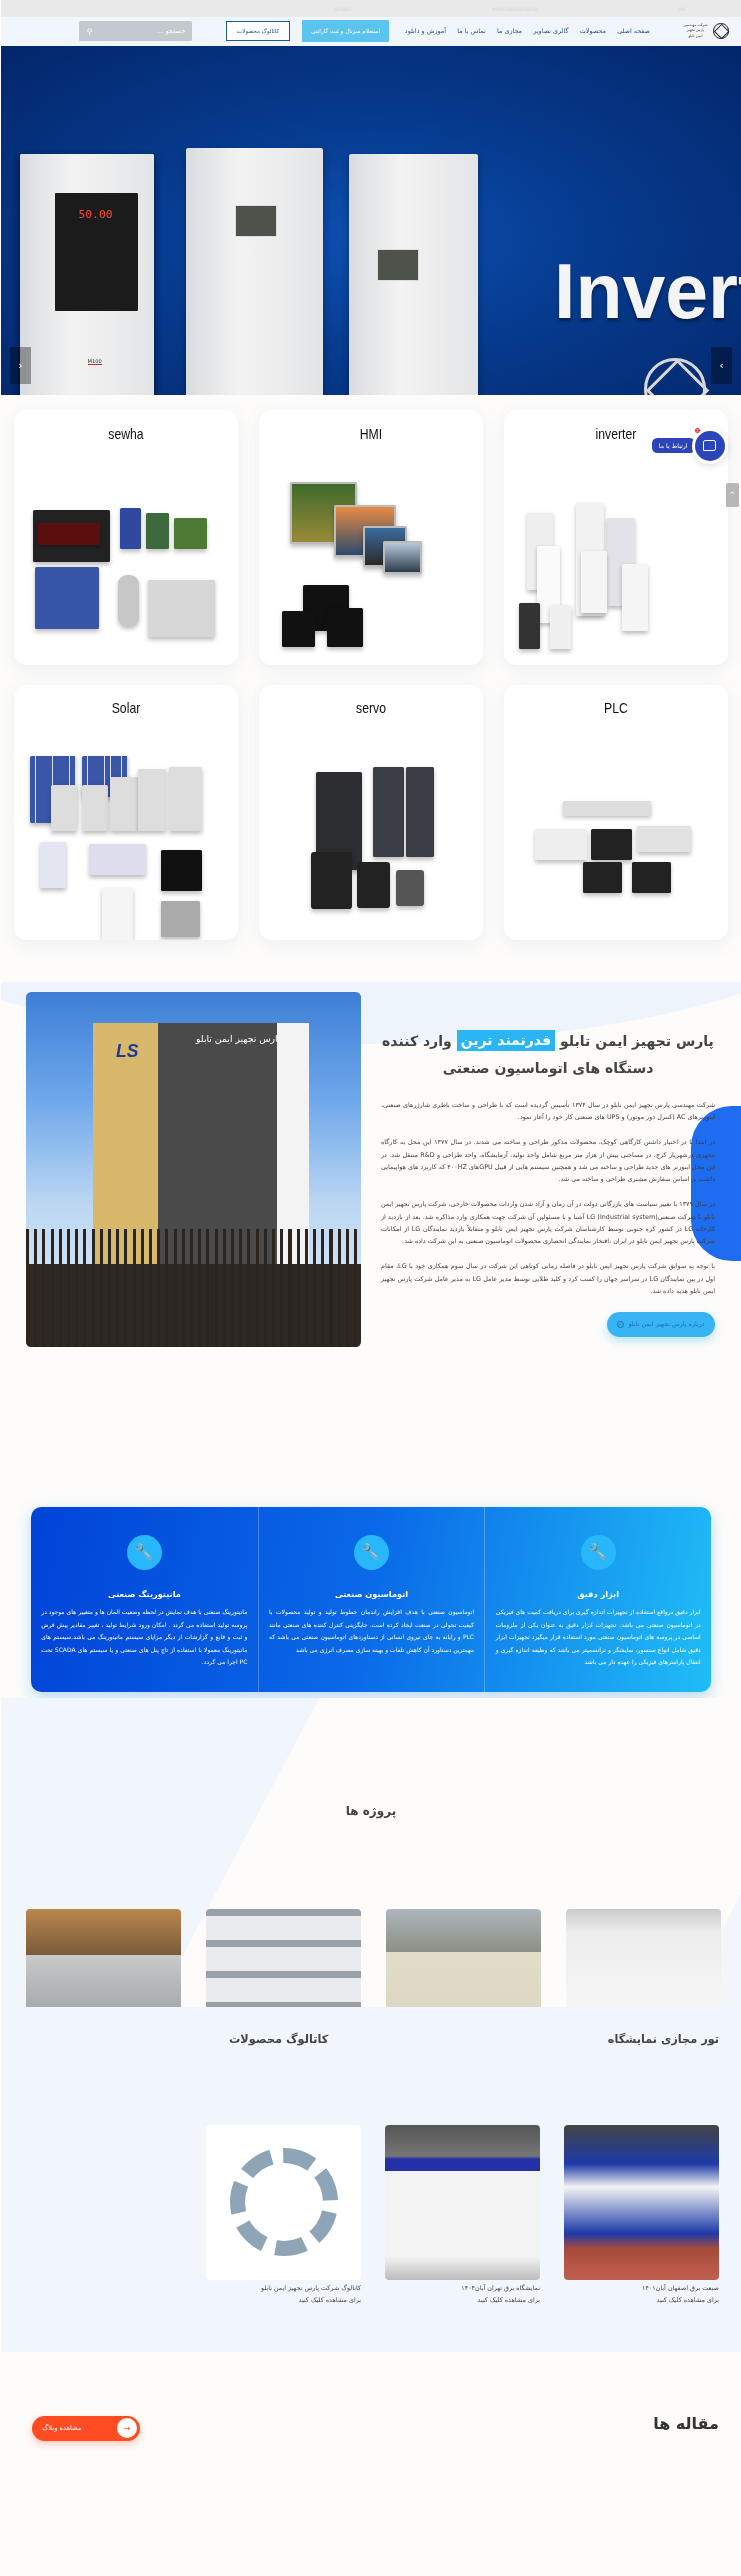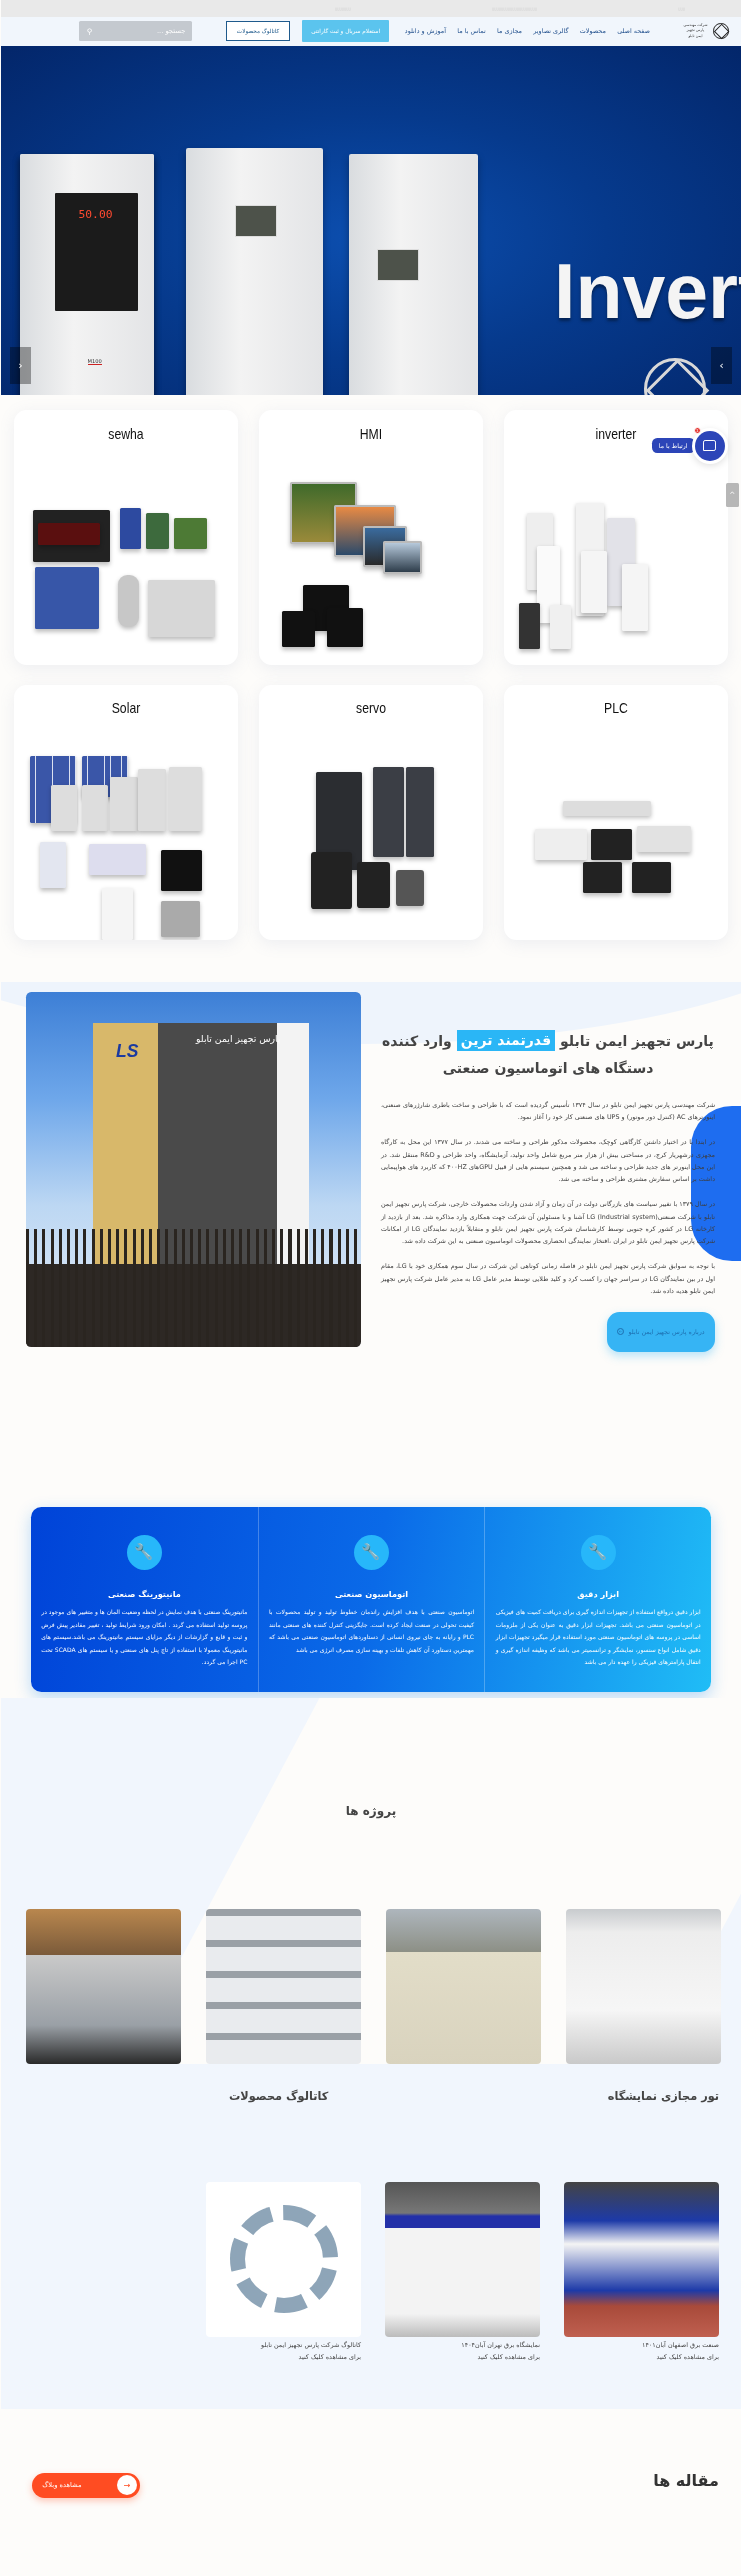--- a/index.html
+++ b/index.html
@@ -56,34 +56,34 @@
 
 
 .about{position:relative;height:520px;background:#fdfcfa;overflow:hidden}
 .about .blob{position:absolute;border-radius:50%;background:#eef4fc}
 .about-photo{position:absolute;left:26px;top:10.3px;width:335px;height:355px;border-radius:5.2px;overflow:hidden;background:linear-gradient(180deg,#3d7fd6 0%,#6ea7ea 30%,#bcd7f3 60%,#e7eef7 100%)}
 .about-text{position:absolute;left:381px;top:0;width:334px;direction:rtl}
 .about h2{font-size:14px;line-height:27px;color:#444;text-align:center;font-weight:bold;margin-top:46px}
 .about h2 .hl{background:#2ab6f6;color:#fff;padding:2.1px 4.1px}
 .about p{font-size:6.4px;line-height:12.4px;color:#3d3d3d;margin-top:17.5px;text-align:justify}
 .about p + p{margin-top:12.4px}
-.about-btn{margin-top:14.4px;display:inline-flex;align-items:center;gap:4.1px;background:#36b4f4;color:#1d6fb0;font-size:6.4px;padding:0 10.3px;height:40px;border-radius:12.4px;box-shadow:0 4.1px 9.3px rgba(54,180,244,.35)}
+.about-btn{margin-top:14.4px;display:inline-flex;align-items:center;gap:4.1px;background:#36b4f4;color:#1d6fb0;font-size:6.4px;padding:0 10.3px;height:25px;border-radius:12.4px;box-shadow:0 4.1px 9.3px rgba(54,180,244,.35)}
 .about-btn .ico{width:7.2px;height:7.2px;border:0.8px solid #1d6fb0;border-radius:50%;font-size:4.6px;display:flex;align-items:center;justify-content:center}
 
 
 .features-wrap{height:196px;position:relative}
 .features{position:absolute;left:31px;top:5.2px;width:680px;height:185px;border-radius:10.3px;background:linear-gradient(100deg,#0043d8 0%,#0a6ae8 50%,#20bdf6 100%);display:grid;grid-template-columns:repeat(3,1fr);overflow:hidden;direction:rtl;box-shadow:0 5.2px 15.5px rgba(30,140,240,.3)}
 .feature{padding:28px 0 0;border-left:0.5px solid rgba(255,255,255,.25);text-align:center;color:#fff}
 .feature:last-child{border-left:none}
 .f-icon{width:35px;height:35px;border-radius:50%;background:#27b7fa;margin:0 auto;display:flex;align-items:center;justify-content:center;font-size:15.5px;color:#fff}
 .feature h3{font-size:8.2px;margin-top:19.6px;font-weight:bold}
 .feature p{font-size:6px;line-height:12.4px;padding:0 10.3px 0 10.3px;text-align:justify;margin-top:7.2px}
 
 
-.projects{position:relative;height:366px;background:#f1f6fd;overflow:hidden}
+.projects{position:relative;height:309px;background:#f1f6fd;overflow:hidden}
 .projects .diag{position:absolute;right:-103px;top:0;width:464px;height:721px;background:#fdfcfa;transform:rotate(28deg);transform-origin:top right}
 .projects h2{position:relative;text-align:center;font-size:12px;color:#444;padding-top:106px;font-weight:bold}
 .proj-grid{position:absolute;top:211px;left:26px;right:26px;display:grid;grid-template-columns:repeat(4,155px);gap:25px;direction:ltr;justify-content:space-between}
 .proj{height:155px;border-radius:4.1px;overflow:hidden;position:relative;background:#ccc}
 
 
 .tours{position:relative;height:345px;background:#f1f6fd}
 .tours .t-head{position:absolute;top:26px;font-size:11.3px;color:#444;font-weight:bold}
 .tour-grid{position:absolute;top:118px;left:204px;width:515px;display:grid;grid-template-columns:repeat(3,155px);gap:24px;direction:rtl}
 .tour .ph2{height:155px;border-radius:4.1px;overflow:hidden;position:relative}

